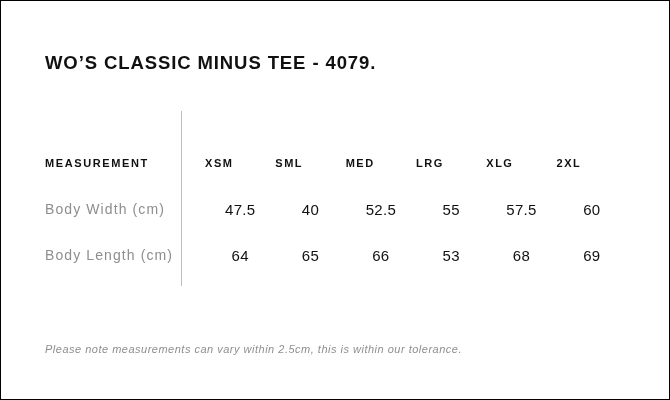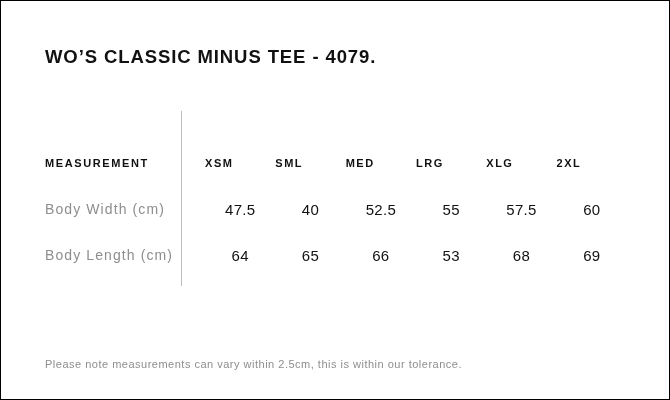--- a/index.html
+++ b/index.html
@@ -24,21 +24,21 @@
   .inner {
     position: absolute;
     left: 44px;
     top: 0;
     right: 44px;
     bottom: 0;
   }
   .title {
     position: absolute;
     left: 0;
-    top: 45px;
+    top: 51px;
     font-size: 18.5px;
     font-weight: bold;
     letter-spacing: 0.9px;
     color: #111111;
     white-space: nowrap;
   }
   .vrule {
     position: absolute;
     left: 136px;
     top: 110px;
@@ -89,24 +89,24 @@
     text-align: left;
     color: #8e8e8e;
     letter-spacing: 1.1px;
     font-size: 14px;
   }
   .note {
     position: absolute;
     left: 0;
     top: 342px;
     font-size: 11px;
+    font-style: italic;
     letter-spacing: 0.5px;
     color: #8e8e8e;
     white-space: nowrap;
-    margin-top: 15px;
   }
 </style>
 </head>
 <body>
 
 <div class="page">
   <div class="inner">
 
     <div class="title">WO’S CLASSIC MINUS TEE - 4079.</div>
 

